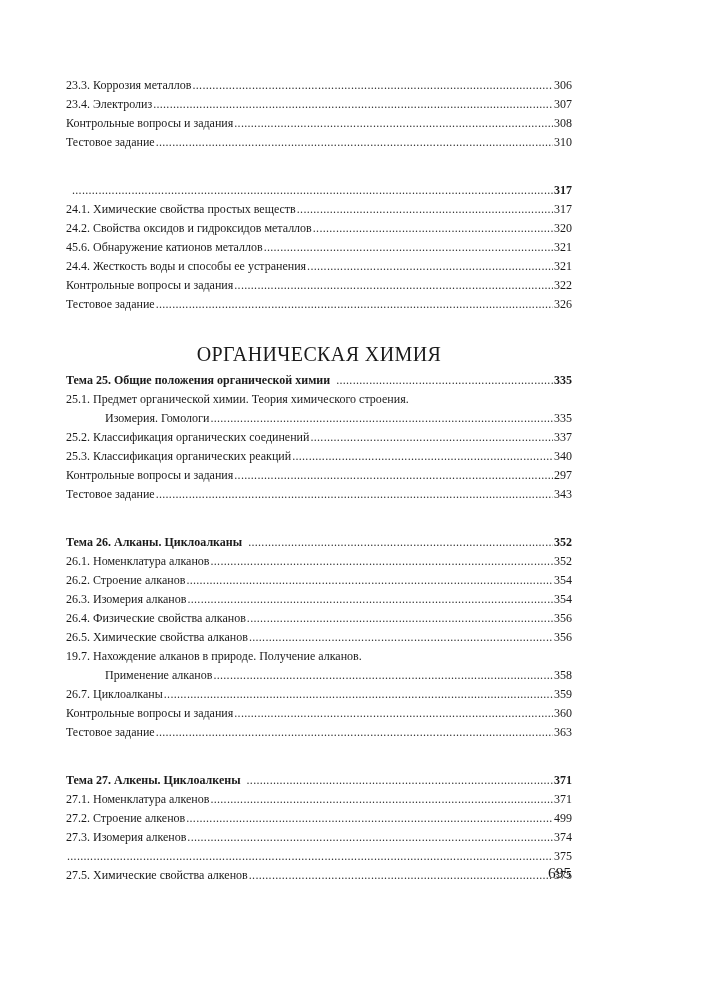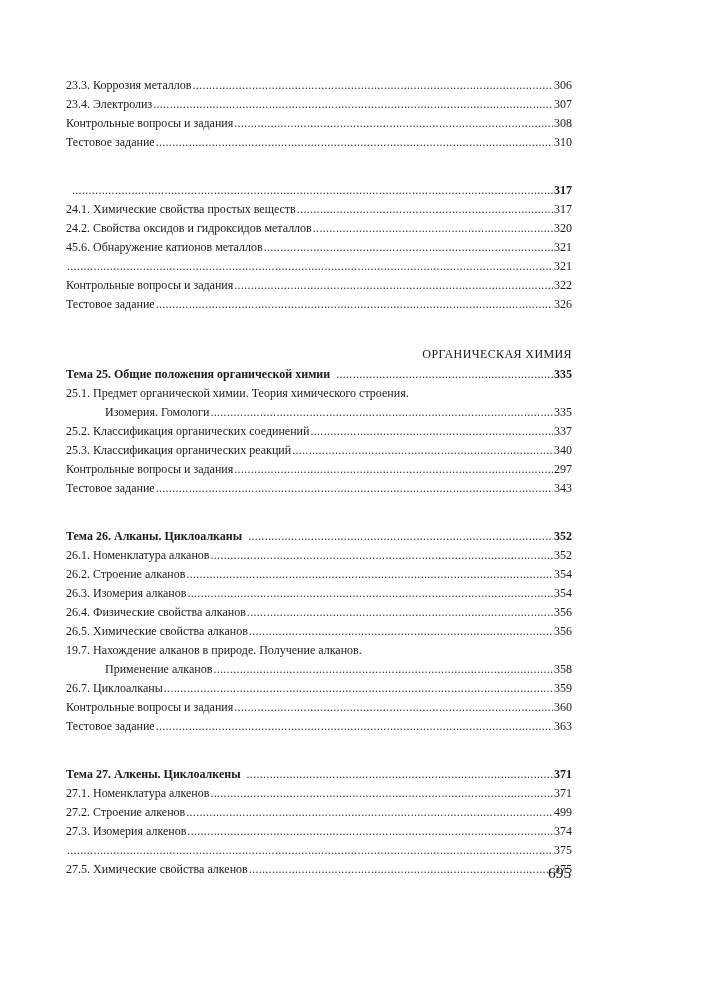--- a/index.html
+++ b/index.html
@@ -9,21 +9,21 @@
     .row { display: flex; align-items: baseline; height: 19px; line-height: 19px;
            font-size: 12px; white-space: nowrap; }
     .row .lbl { flex: 0 0 auto; }
     .row .dots { flex: 1 1 auto; overflow: hidden; margin: 0 1px; letter-spacing: 0.3px; color: #333; }
     .row .dots::before { content: "........................................................................................................................................................................................................"; }
     .row .pg { flex: 0 0 auto; }
     .row.bold { font-weight: bold; }
     .row.bold .dots { font-weight: normal; margin-left: 6px; }
     .row.indent .lbl { padding-left: 39px; }
     .gap-lg { height: 29px; }
-    .section-title { text-align: right; font-size: 12px; height: 22px; line-height: 22px; letter-spacing: 0.4px; margin-bottom: 0; }
+    .section-title { text-align: center; font-size: 20px; height: 22px; line-height: 22px; letter-spacing: 0.4px; margin-bottom: 6px; }
     .page-number { position: absolute; left: 548px; top: 864px; font-size: 15.5px; }
   </style>
 </head>
 <body>
 
 <div class="page">
 
   <div class="row">
       <span class="lbl">23.3. Коррозия металлов</span>
       <span class="dots"></span>
@@ -60,20 +60,21 @@
       <span class="lbl">24.2. Свойства оксидов и гидроксидов металлов</span>
       <span class="dots"></span>
       <span class="pg">320</span>
     </div>
   <div class="row">
       <span class="lbl">45.6. Обнаружение катионов металлов</span>
       <span class="dots"></span>
       <span class="pg">321</span>
     </div>
   <div class="row">
+      <span class="lbl">24.4. Жесткость воды и способы ее устранения</span>
       <span class="dots"></span>
       <span class="pg">321</span>
     </div>
   <div class="row">
       <span class="lbl">Контрольные вопросы и задания</span>
       <span class="dots"></span>
       <span class="pg">322</span>
     </div>
   <div class="row">
       <span class="lbl">Тестовое задание</span>

